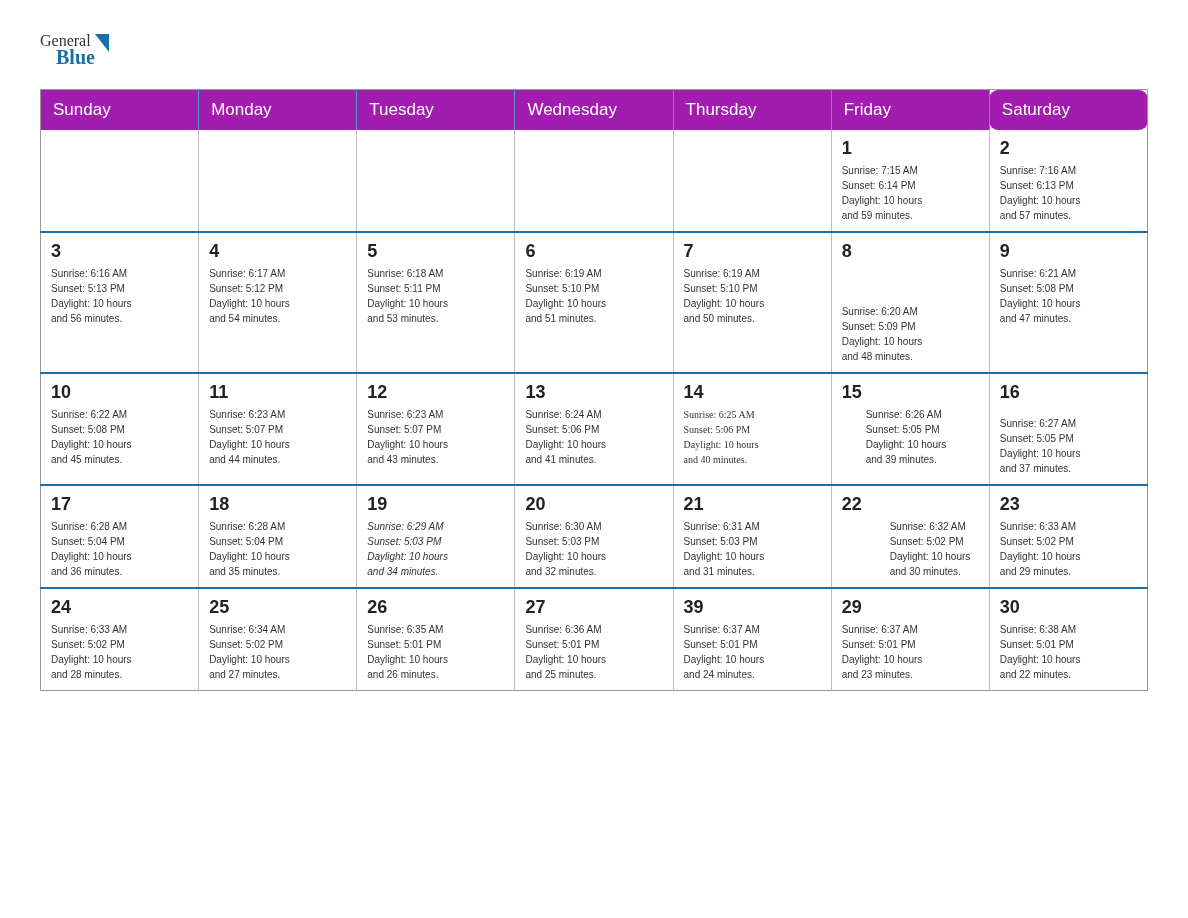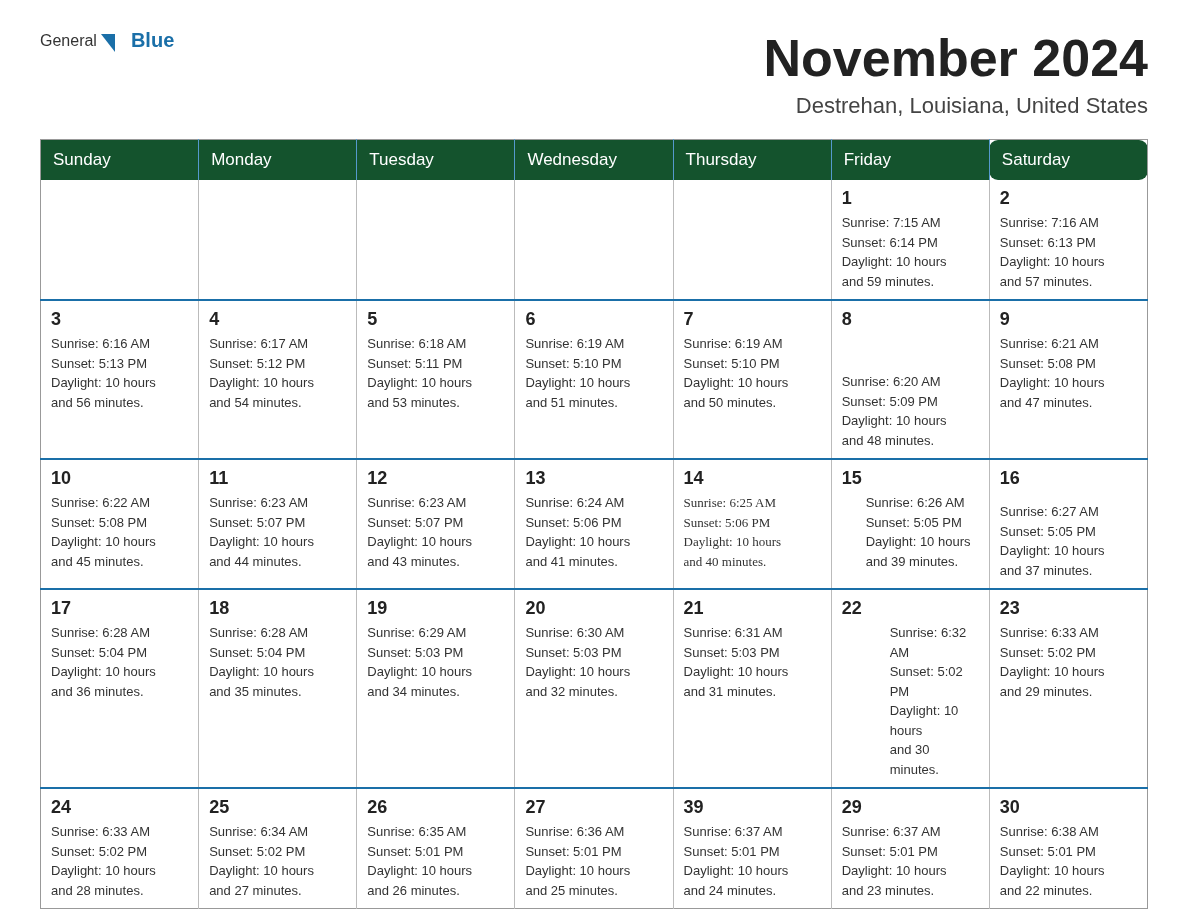--- a/index.html
+++ b/index.html
@@ -11,22 +11,23 @@
       min-height: 918px;
     }
     .header-section {
       display: flex;
       justify-content: space-between;
       align-items: flex-start;
       margin-bottom: 20px;
     }
     .logo-area {
       display: flex;
-      flex-direction: row;
-      align-items: flex-end;
+      flex-direction: column;
+      align-items: flex-start;
+      font-family: Liberation Serif, serif;
     }
     .logo-general { color: #333; }
     .logo-arrow {
       width: 0;
       height: 0;
       border-left: 14px solid transparent;
       border-right: 0px solid transparent;
       border-top: 18px solid #1a6fa8;
       margin-left: 4px;
       margin-top: 4px;
@@ -44,21 +45,21 @@
       font-size: 22px;
       color: #444;
       margin-top: 6px;
     }
     .calendar-table {
       width: 100%;
       border-collapse: collapse;
       border: 1px solid #999;
     }
     .calendar-table th {
-      background-color: #14532d;
+      background-color: #a21caf;
       color: #fff;
       text-align: left;
       padding: 10px 12px;
       font-size: 17px;
       font-weight: normal;
       border-right: 1px solid #5599cc;
     }
     .calendar-table th:last-child { border-right: none; border-radius: 9px; }
     .calendar-table td {
       vertical-align: top;
@@ -73,21 +74,21 @@
     .calendar-table td:last-child { border-right: none; }
     .calendar-table tr:last-child td { border-bottom: none; }
     .day-number {
       font-size: 18px;
       font-weight: bold;
       color: #222;
       display: block;
       margin-bottom: 4px;
     }
     .day-info {
-      font-size: 13px;
+      font-size: 10px;
       line-height: 1.5;
       color: #333;
     }
     .empty-cell { background: #fff; }
     .logo-line1 {
       display: flex;
       align-items: center;
     }
     .logo-line2 {
       color: #1a6fa8;
@@ -100,24 +101,20 @@
 </head>
 <body>
 
 <div class="header-section">
   <div class="logo-area">
     <div class="logo-line1">
       <span class="logo-general">General</span>
       <div class="logo-arrow"></div>
     </div>
     <div class="logo-line2">Blue</div>
-  </div>
-  <div class="title-area">
-    <div class="month-title">November 2024</div>
-    <div class="location-subtitle">Destrehan, Louisiana, United States</div>
   </div>
 </div>
 
 <table class="calendar-table">
   <thead>
     <tr>
     <th>Sunday</th>
         <th>Monday</th>
         <th>Tuesday</th>
         <th>Wednesday</th>
@@ -260,21 +257,21 @@
         </td>
         <td>
           <span class="day-number">18</span>
           <div class="day-info" style="white-space: pre-line;">Sunrise: 6:28 AM
 Sunset: 5:04 PM
 Daylight: 10 hours
 and 35 minutes.</div>
         </td>
         <td>
           <span class="day-number">19</span>
-          <div class="day-info" style="white-space: pre-line;">Sunrise: 6:29 AM
+          <div class="day-info" style="white-space: pre-line; font-style: italic;">Sunrise: 6:29 AM
 Sunset: 5:03 PM
 Daylight: 10 hours
 and 34 minutes.</div>
         </td>
         <td>
           <span class="day-number">20</span>
           <div class="day-info" style="white-space: pre-line;">Sunrise: 6:30 AM
 Sunset: 5:03 PM
 Daylight: 10 hours
 and 32 minutes.</div>

